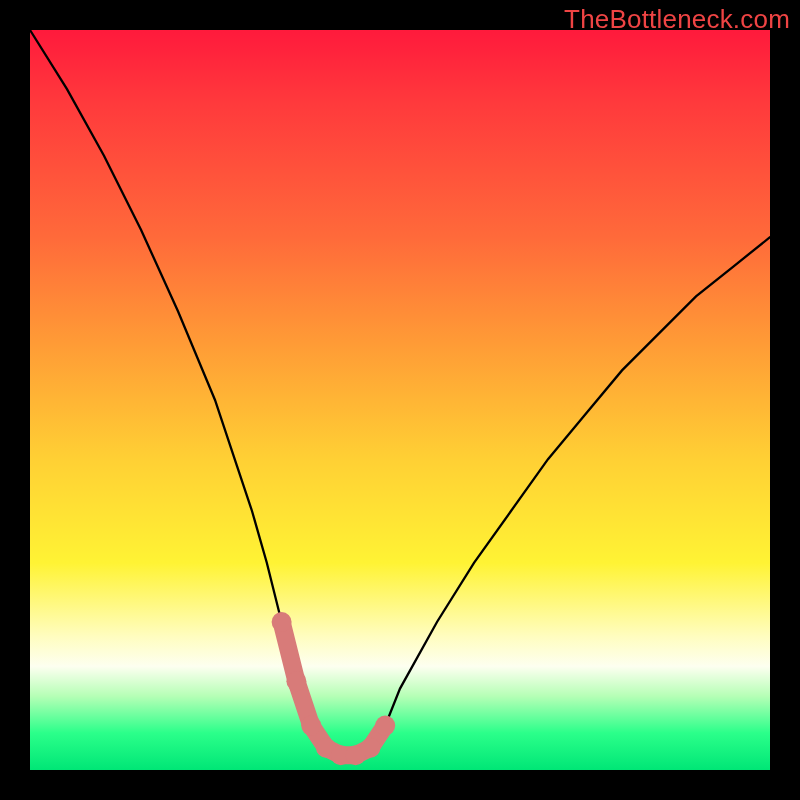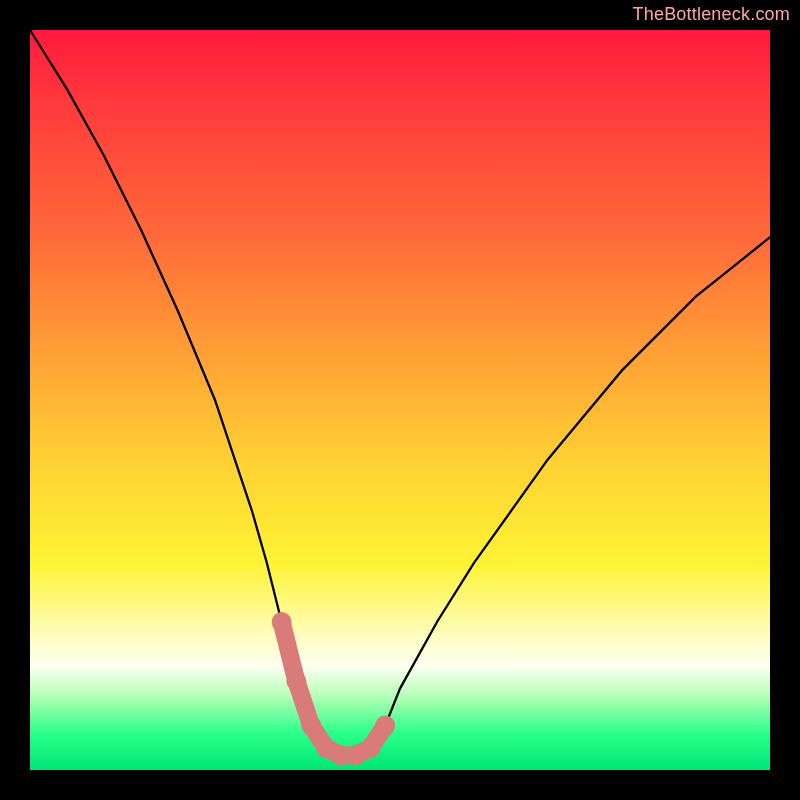--- a/index.html
+++ b/index.html
@@ -38,22 +38,22 @@
       #fdfff0 86%,
       #b6ffb6 90%,
       #2bff8a 95%,
       #00e676 100%
     );
   }
   .watermark {
     position: absolute;
     top: 4px;
     right: 10px;
-    color: #fca5a5;
-    font-size: 18px;
+    color: #ef4444;
+    font-size: 26px;
     font-weight: 500;
     letter-spacing: 0.2px;
     user-select: none;
   }
   svg.curve-layer {
     position: absolute;
     left: 0;
     top: 0;
     width: 740px;
     height: 740px;

